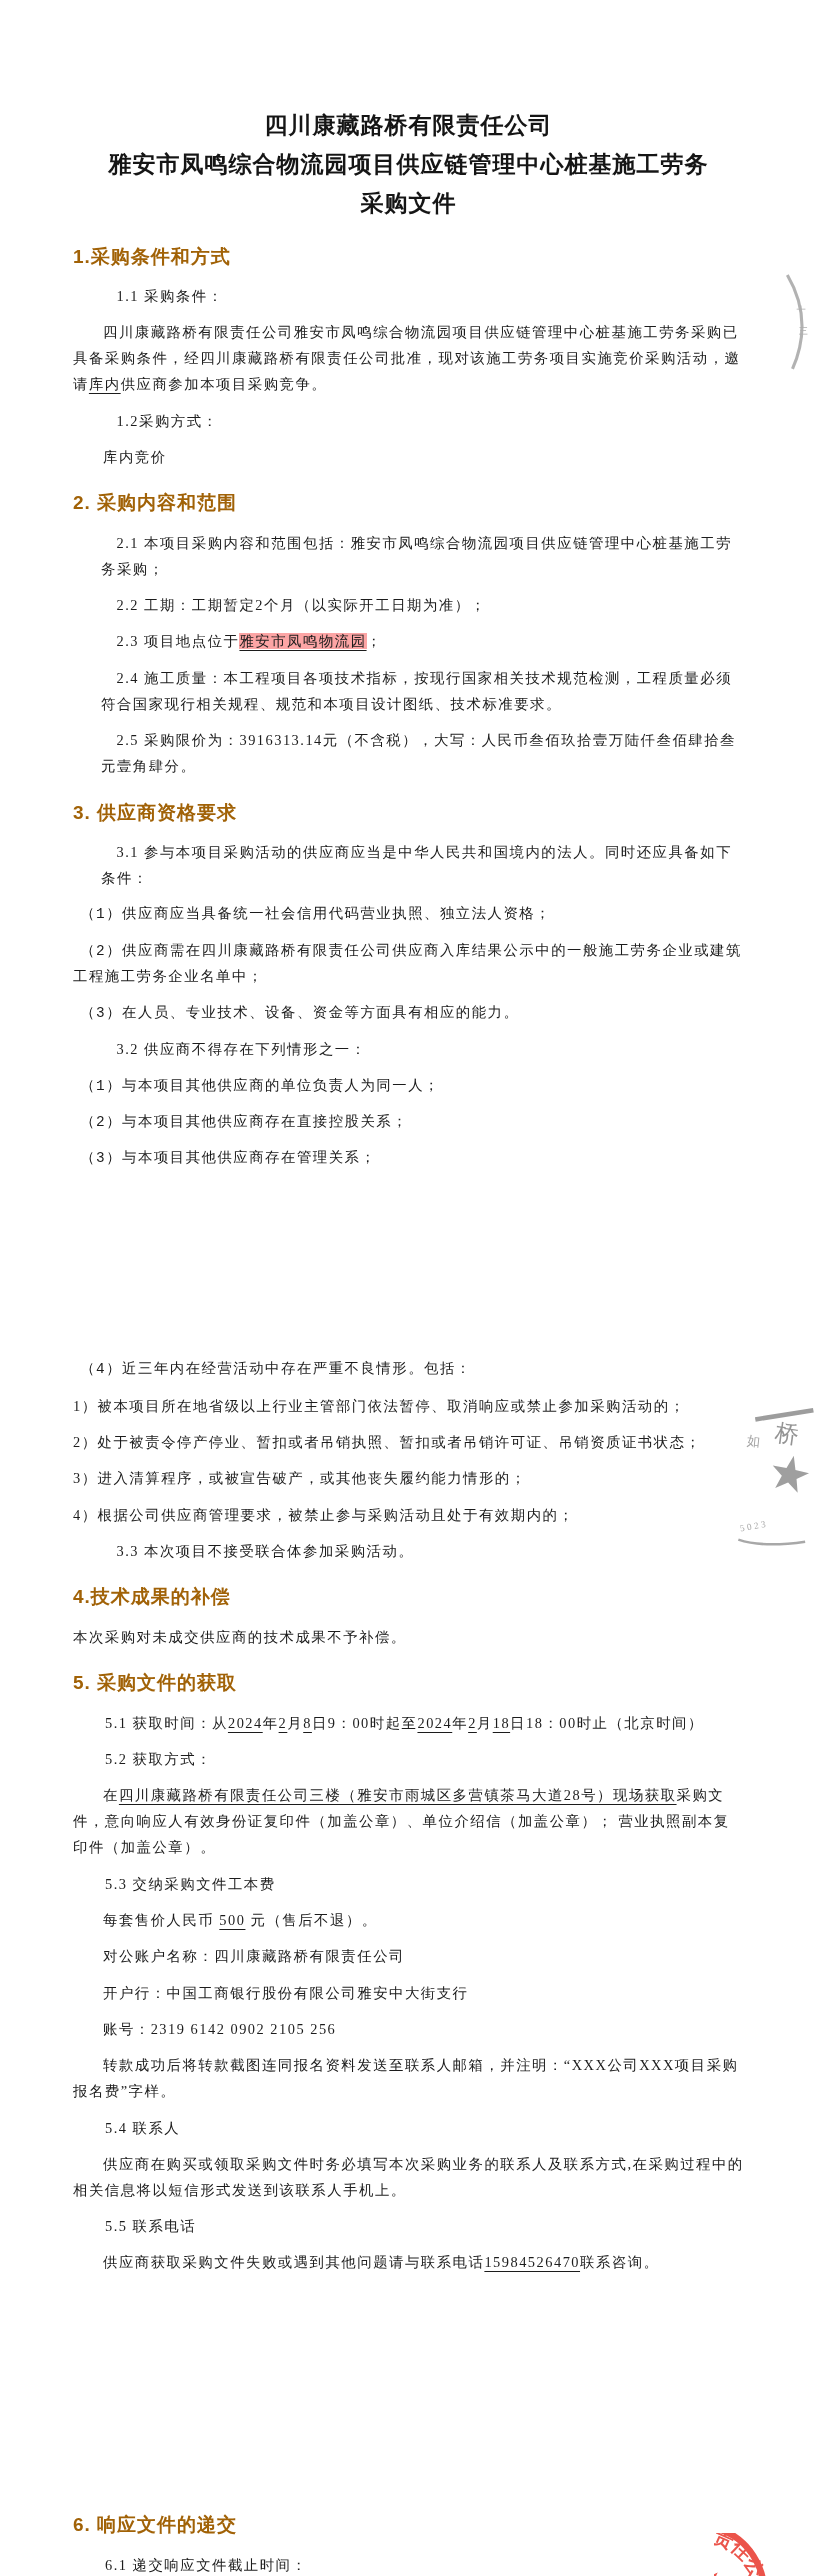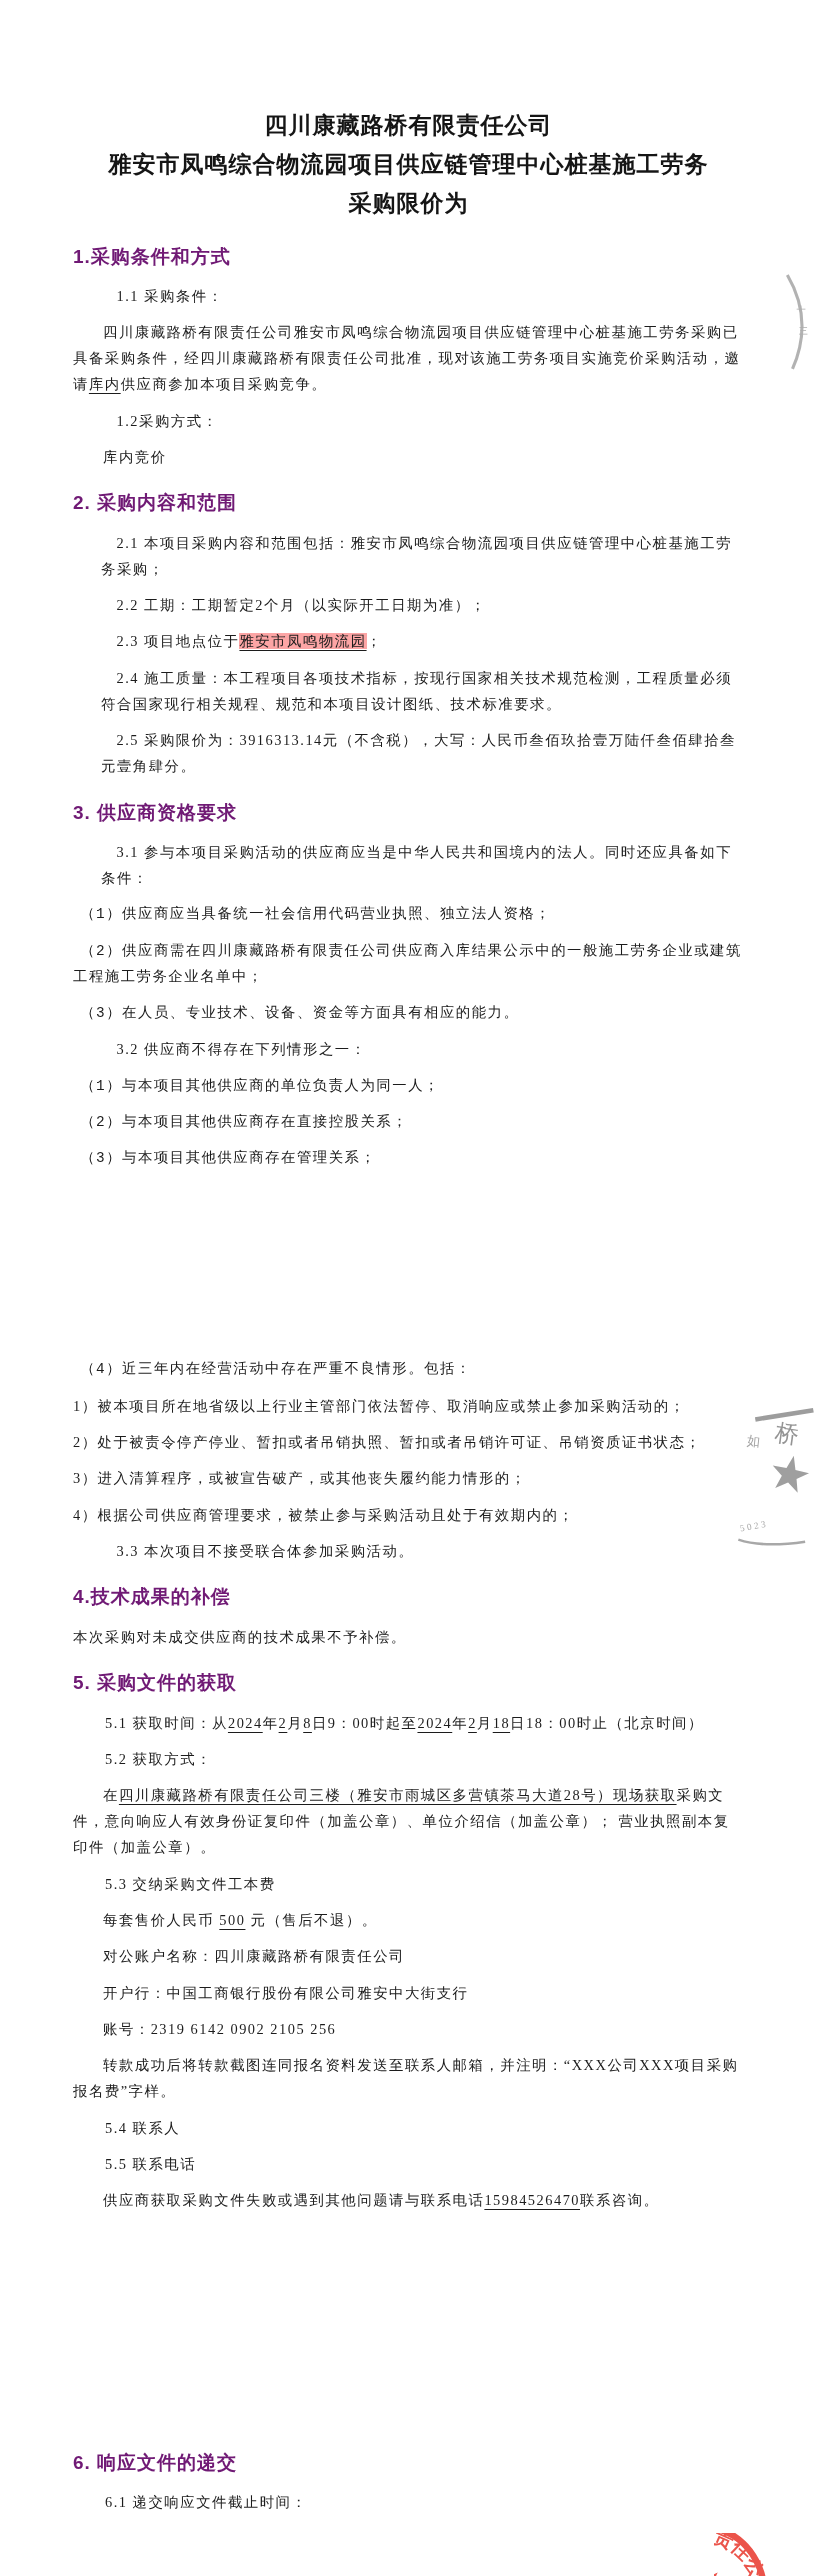--- a/index.html
+++ b/index.html
@@ -16,21 +16,21 @@
     padding-top:106px;
   }
   .title {
     font-family:"Liberation Sans", sans-serif;
     font-weight:bold; font-size:23px; line-height:39px;
     letter-spacing:1px; text-align:center; color:#151515;
   }
   .h1 {
     font-family:"Liberation Sans", sans-serif;
     font-weight:bold; font-size:19px; line-height:25px;
-    letter-spacing:1px; color:#701a75;
+    letter-spacing:1px; color:#a16207;
     margin:20.6px 0 14.4px 0;
   }
   .p {
     font-size:14.4px; line-height:26px; letter-spacing:1.5px;
     margin:0 0 10.3px 0;
     word-break:break-all;
   }
   .i1 { text-indent:15.5px;margin-left:28px; }
   .i2 { text-indent:32px; }
   .ip { text-indent:30px; }
@@ -56,21 +56,21 @@
   
   #grey-frag-top { position:absolute; left:783px; top:274px; width:35px; height:96px; opacity:.8; z-index:1; }
   #grey-frag-mid { position:absolute; left:727px; top:1404px; width:90px; height:149px; opacity:.85; z-index:1; }
 </style>
 </head>
 <body>
 
 <div id="doc">
     <div class="title">四川康藏路桥有限责任公司</div>
     <div class="title">雅安市凤鸣综合物流园项目供应链管理中心桩基施工劳务</div>
-    <div class="title">采购限价为</div>
+    <div class="title">采购文件</div>
     <div class="h1">1.采购条件和方式</div>
     <div class="p i1"><span>1.1 采购条件：</span></div>
     <div class="p ip"><span>四川康藏路桥有限责任公司雅安市凤鸣综合物流园项目供应链管理中心桩基施工劳务采购已具备采购条件，经四川康藏路桥有限责任公司批准，现对该施工劳务项目实施竞价采购活动，邀请</span><span class="u">库内</span><span>供应商参加本项目采购竞争。</span></div>
     <div class="p i1"><span>1.2采购方式：</span></div>
     <div class="p ip"><span>库内竞价</span></div>
     <div class="h1">2. 采购内容和范围</div>
     <div class="p i1"><span>2.1 本项目采购内容和范围包括：雅安市凤鸣综合物流园项目供应链管理中心桩基施工劳务采购；</span></div>
     <div class="p i1"><span>2.2 工期：工期暂定2个月（以实际开工日期为准）；</span></div>
     <div class="p i1"><span>2.3 项目地点位于</span><span class="u hl">雅安市凤鸣物流园</span><span>；</span></div>
     <div class="p i1"><span>2.4 施工质量：本工程项目各项技术指标，按现行国家相关技术规范检测，工程质量必须符合国家现行相关规程、规范和本项目设计图纸、技术标准要求。</span></div>
@@ -97,20 +97,21 @@
     <div class="p i2"><span>5.1 获取时间：从</span><span class="u">2024</span><span>年</span><span class="u">2</span><span>月</span><span class="u">8</span><span>日9：00时起至</span><span class="u">2024</span><span>年</span><span class="u">2</span><span>月</span><span class="u">18</span><span>日18：00时止（北京时间）</span></div>
     <div class="p i2"><span>5.2 获取方式：</span></div>
     <div class="p ip"><span>在</span><span class="u">四川康藏路桥有限责任公司三楼（雅安市雨城区多营镇茶马大道28号）现场获取</span><span>采购文件，意向响应人有效身份证复印件（加盖公章）、单位介绍信（加盖公章）； 营业执照副本复印件（加盖公章）。</span></div>
     <div class="p i2"><span>5.3 交纳采购文件工本费</span></div>
     <div class="p ip"><span>每套售价人民币 </span><span class="u">500</span><span> 元（售后不退）。</span></div>
     <div class="p ip"><span>对公账户名称：四川康藏路桥有限责任公司</span></div>
     <div class="p ip"><span>开户行：中国工商银行股份有限公司雅安中大街支行</span></div>
     <div class="p ip"><span>账号：2319 6142 0902 2105 256</span></div>
     <div class="p ip"><span>转款成功后将转款截图连同报名资料发送至联系人邮箱，并注明：“XXX公司XXX项目采购报名费”字样。</span></div>
     <div class="p i2"><span>5.4 联系人</span></div>
+    <div class="p ip"><span>供应商在购买或领取采购文件时务必填写本次采购业务的联系人及联系方式,在采购过程中的相关信息将以短信形式发送到该联系人手机上。</span></div>
     <div class="p i2"><span>5.5 联系电话</span></div>
     <div class="p ip"><span>供应商获取采购文件失败或遇到其他问题请与联系电话</span><span class="u">15984526470</span><span>联系咨询。</span></div>
     <div class="spacer sp-b"></div>
     <div class="h1">6. 响应文件的递交</div>
     <div class="p i2"><span>6.1 递交响应文件截止时间：</span></div>
     <div class="p i2"></div>
   </div>
 
 <div id="edge-seal-clip">
   <svg id="edge-seal" viewBox="0 0 220 220">

